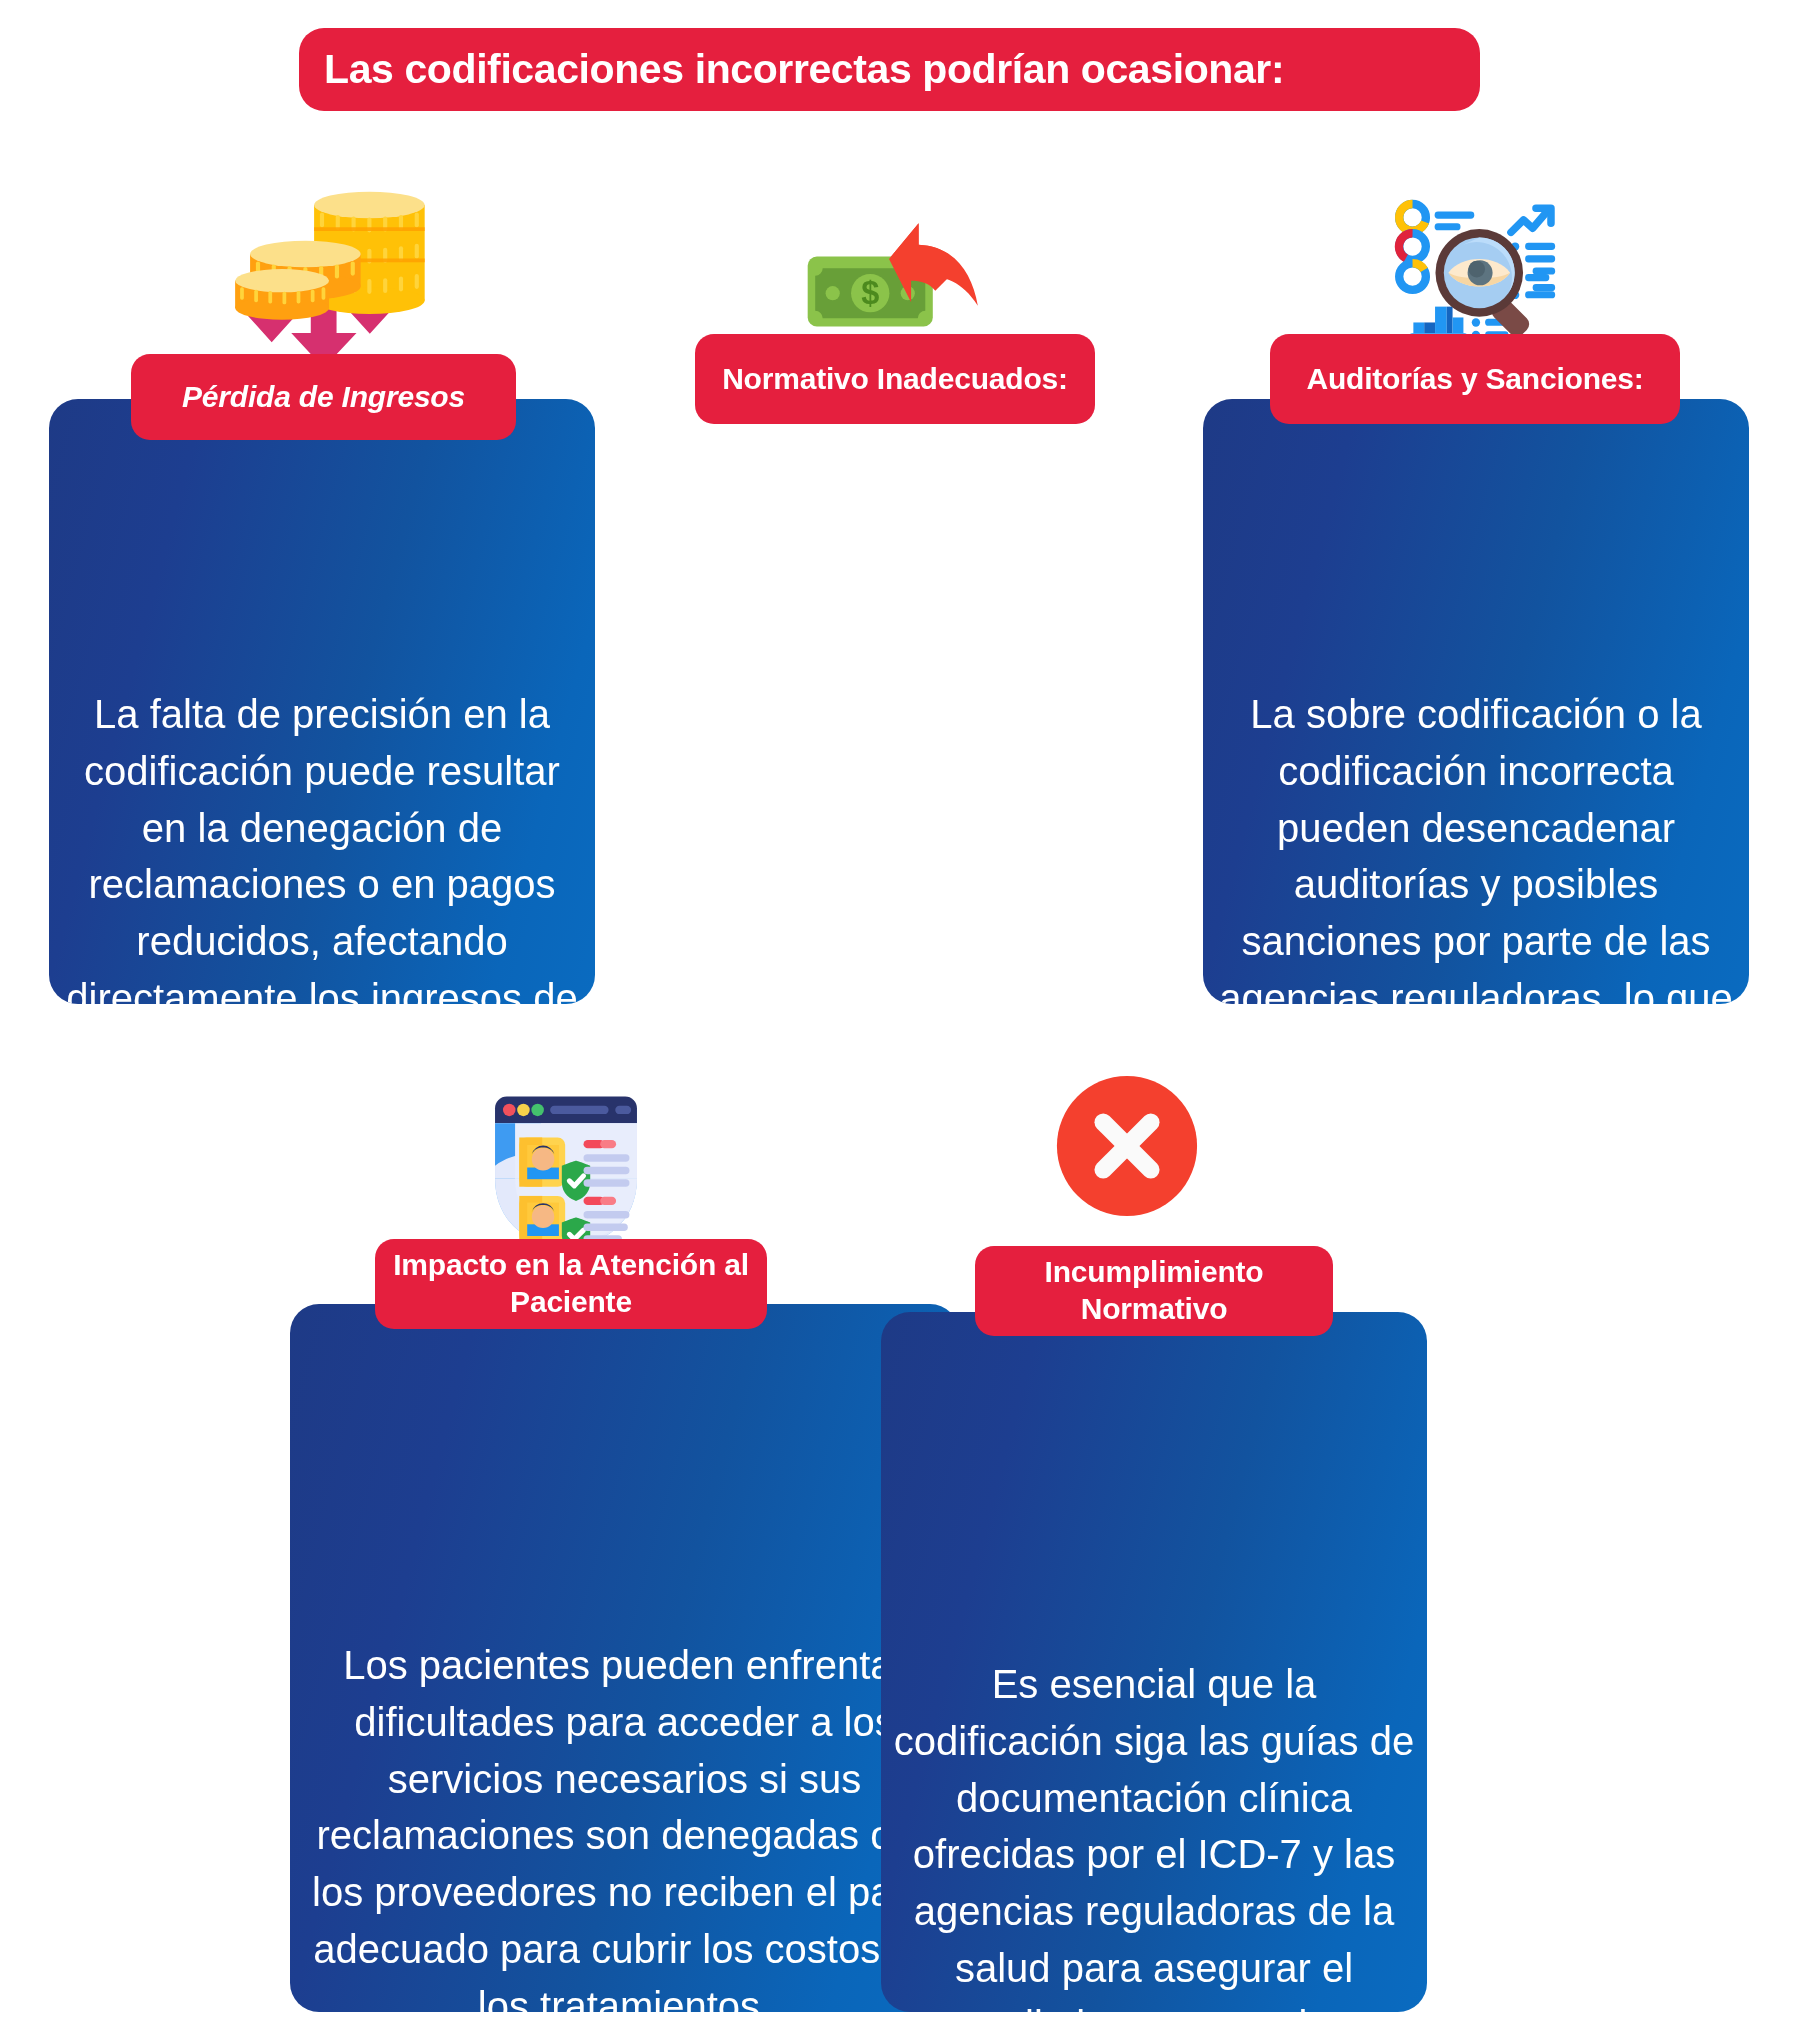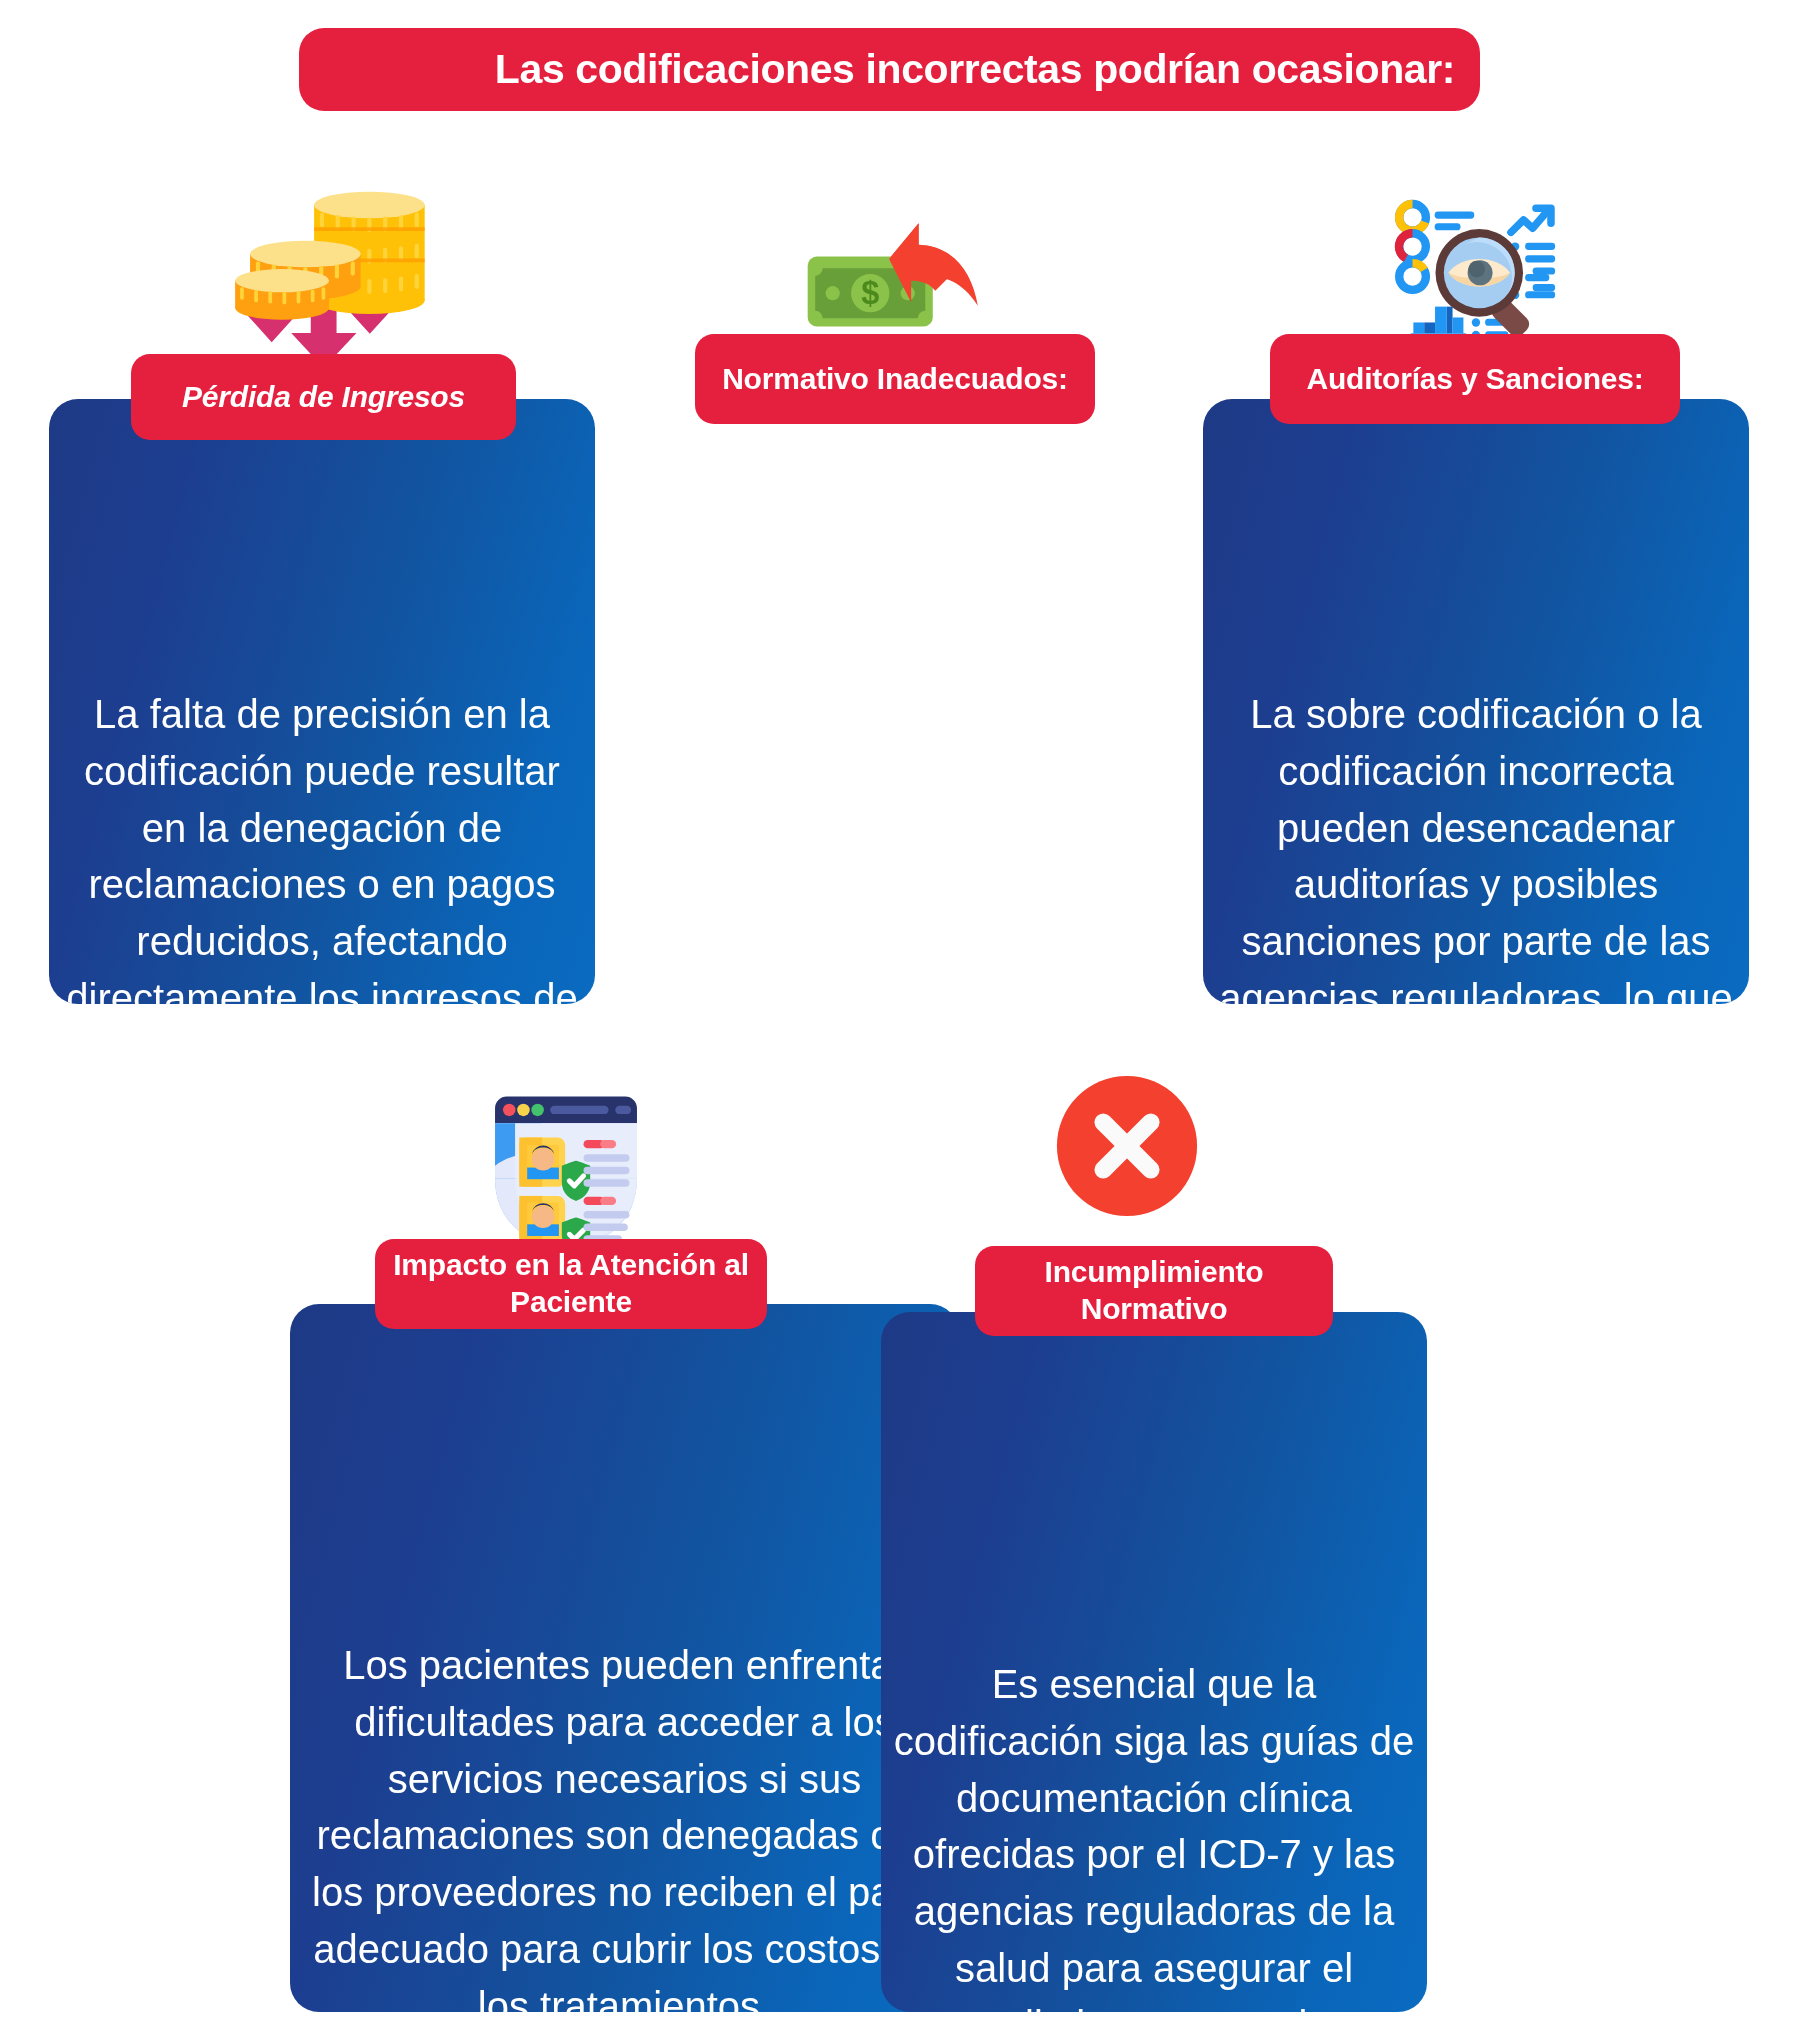--- a/index.html
+++ b/index.html
@@ -13,21 +13,21 @@
     -webkit-font-smoothing:antialiased;
   }
 
   
   #title-banner{
     position:absolute;
     left:299px; top:28px;
     width:1181px; height:83px;
     background:#E51F3E;
     border-radius:25px;
-    display:flex;align-items:center;justify-content:flex-end;
+    display:flex;align-items:center;justify-content:flex-start;
     box-sizing:border-box;
     padding:12px 25px;
   }
   #title-banner .title-text{
     color:#ffffff;
     font-size:41px;
     font-weight:bold;
     letter-spacing:-0.4px;
     line-height:1.05;
     text-align:center;

